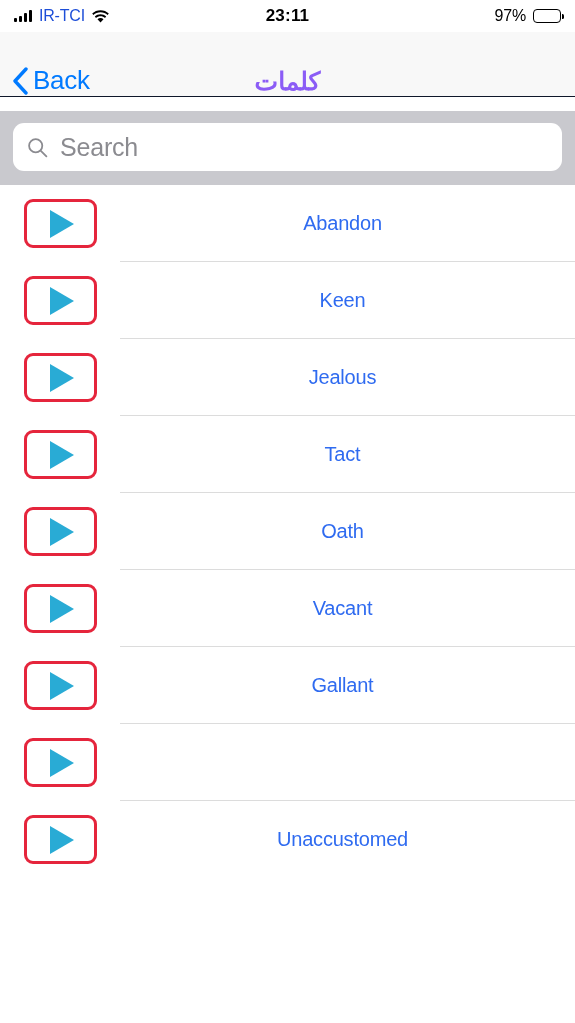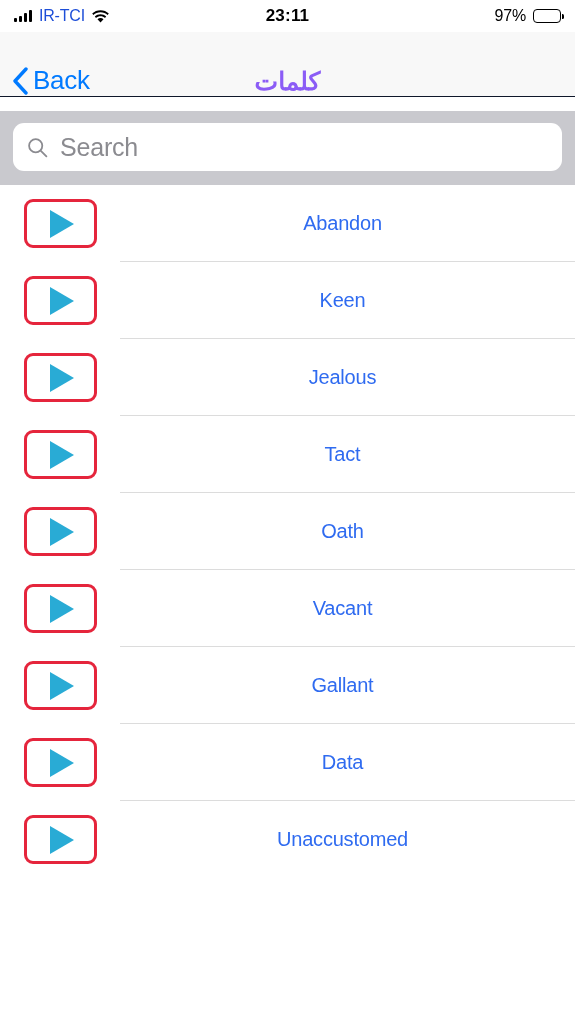--- a/index.html
+++ b/index.html
@@ -252,23 +252,20 @@
           <span class="word">Gallant</span>
         </div>
         <div class="sep"></div>
       </div>
       <div class="row">
         <div class="play-cell">
           <div class="play-btn">
             <div class="tri"></div>
           </div>
         </div>
-        <div class="word-cell">
-          <span class="word">Data</span>
-        </div>
         <div class="sep"></div>
       </div>
       <div class="row">
         <div class="play-cell">
           <div class="play-btn">
             <div class="tri"></div>
           </div>
         </div>
         <div class="word-cell">
           <span class="word">Unaccustomed</span>

